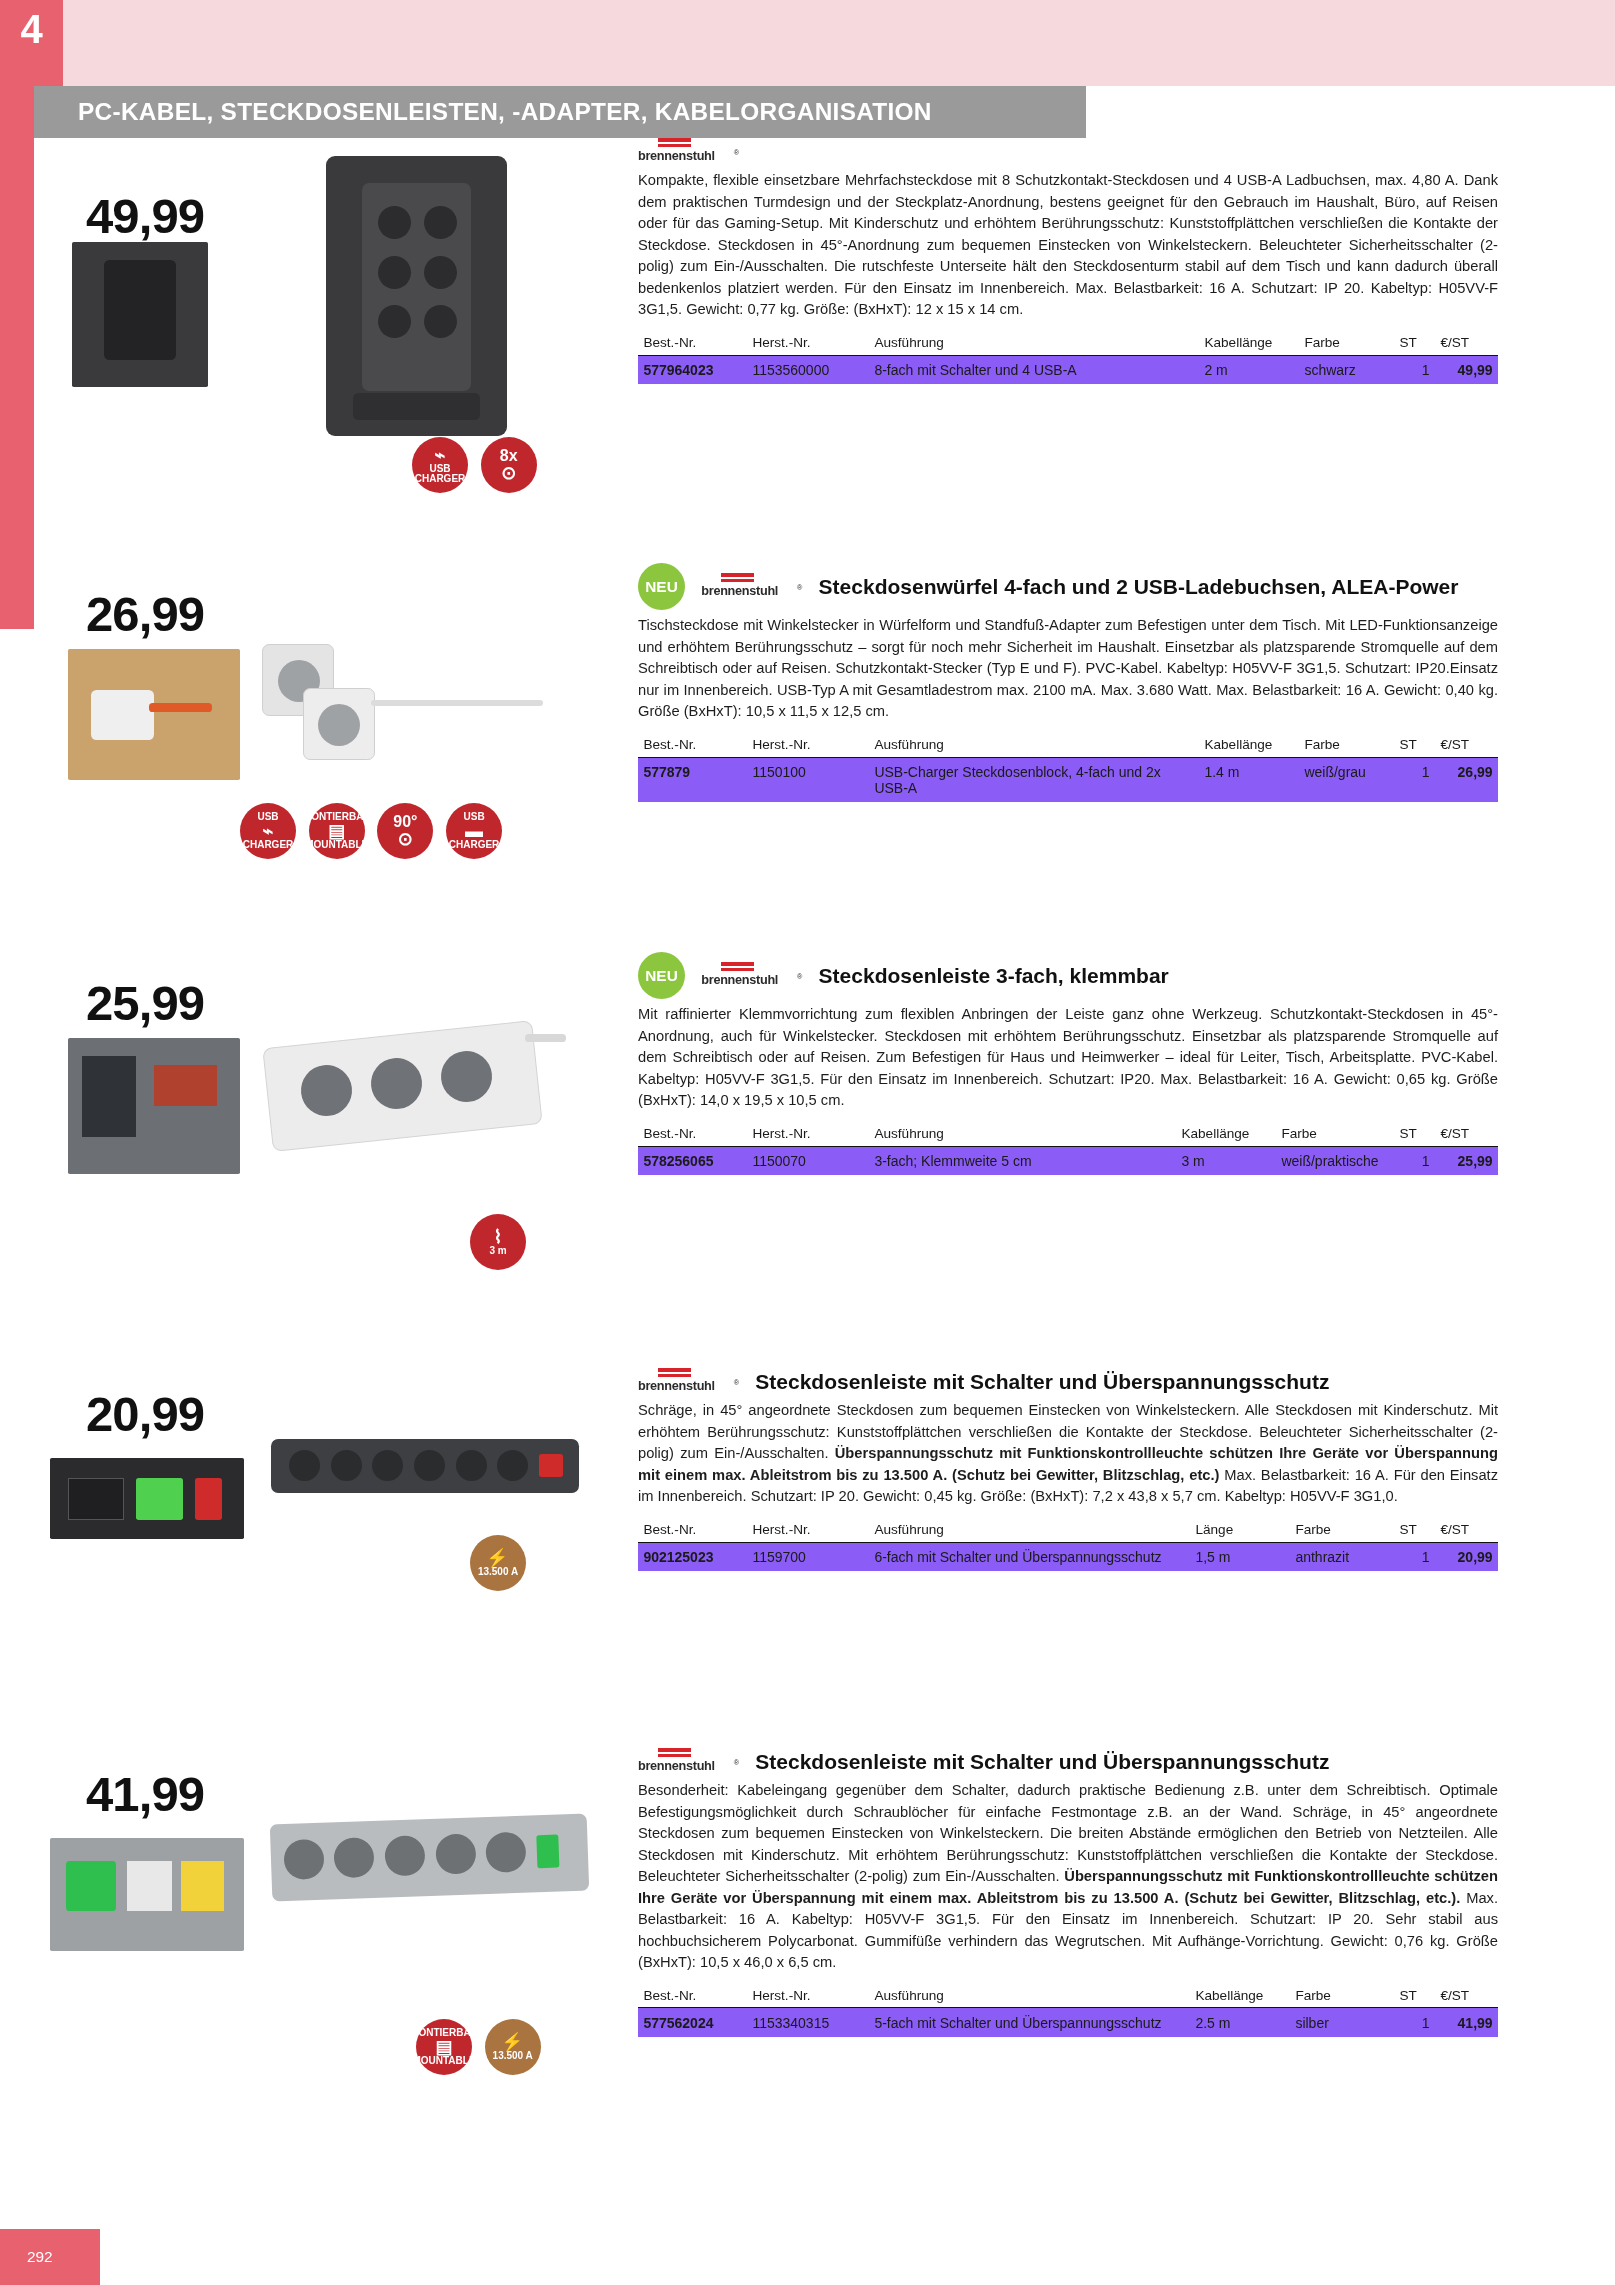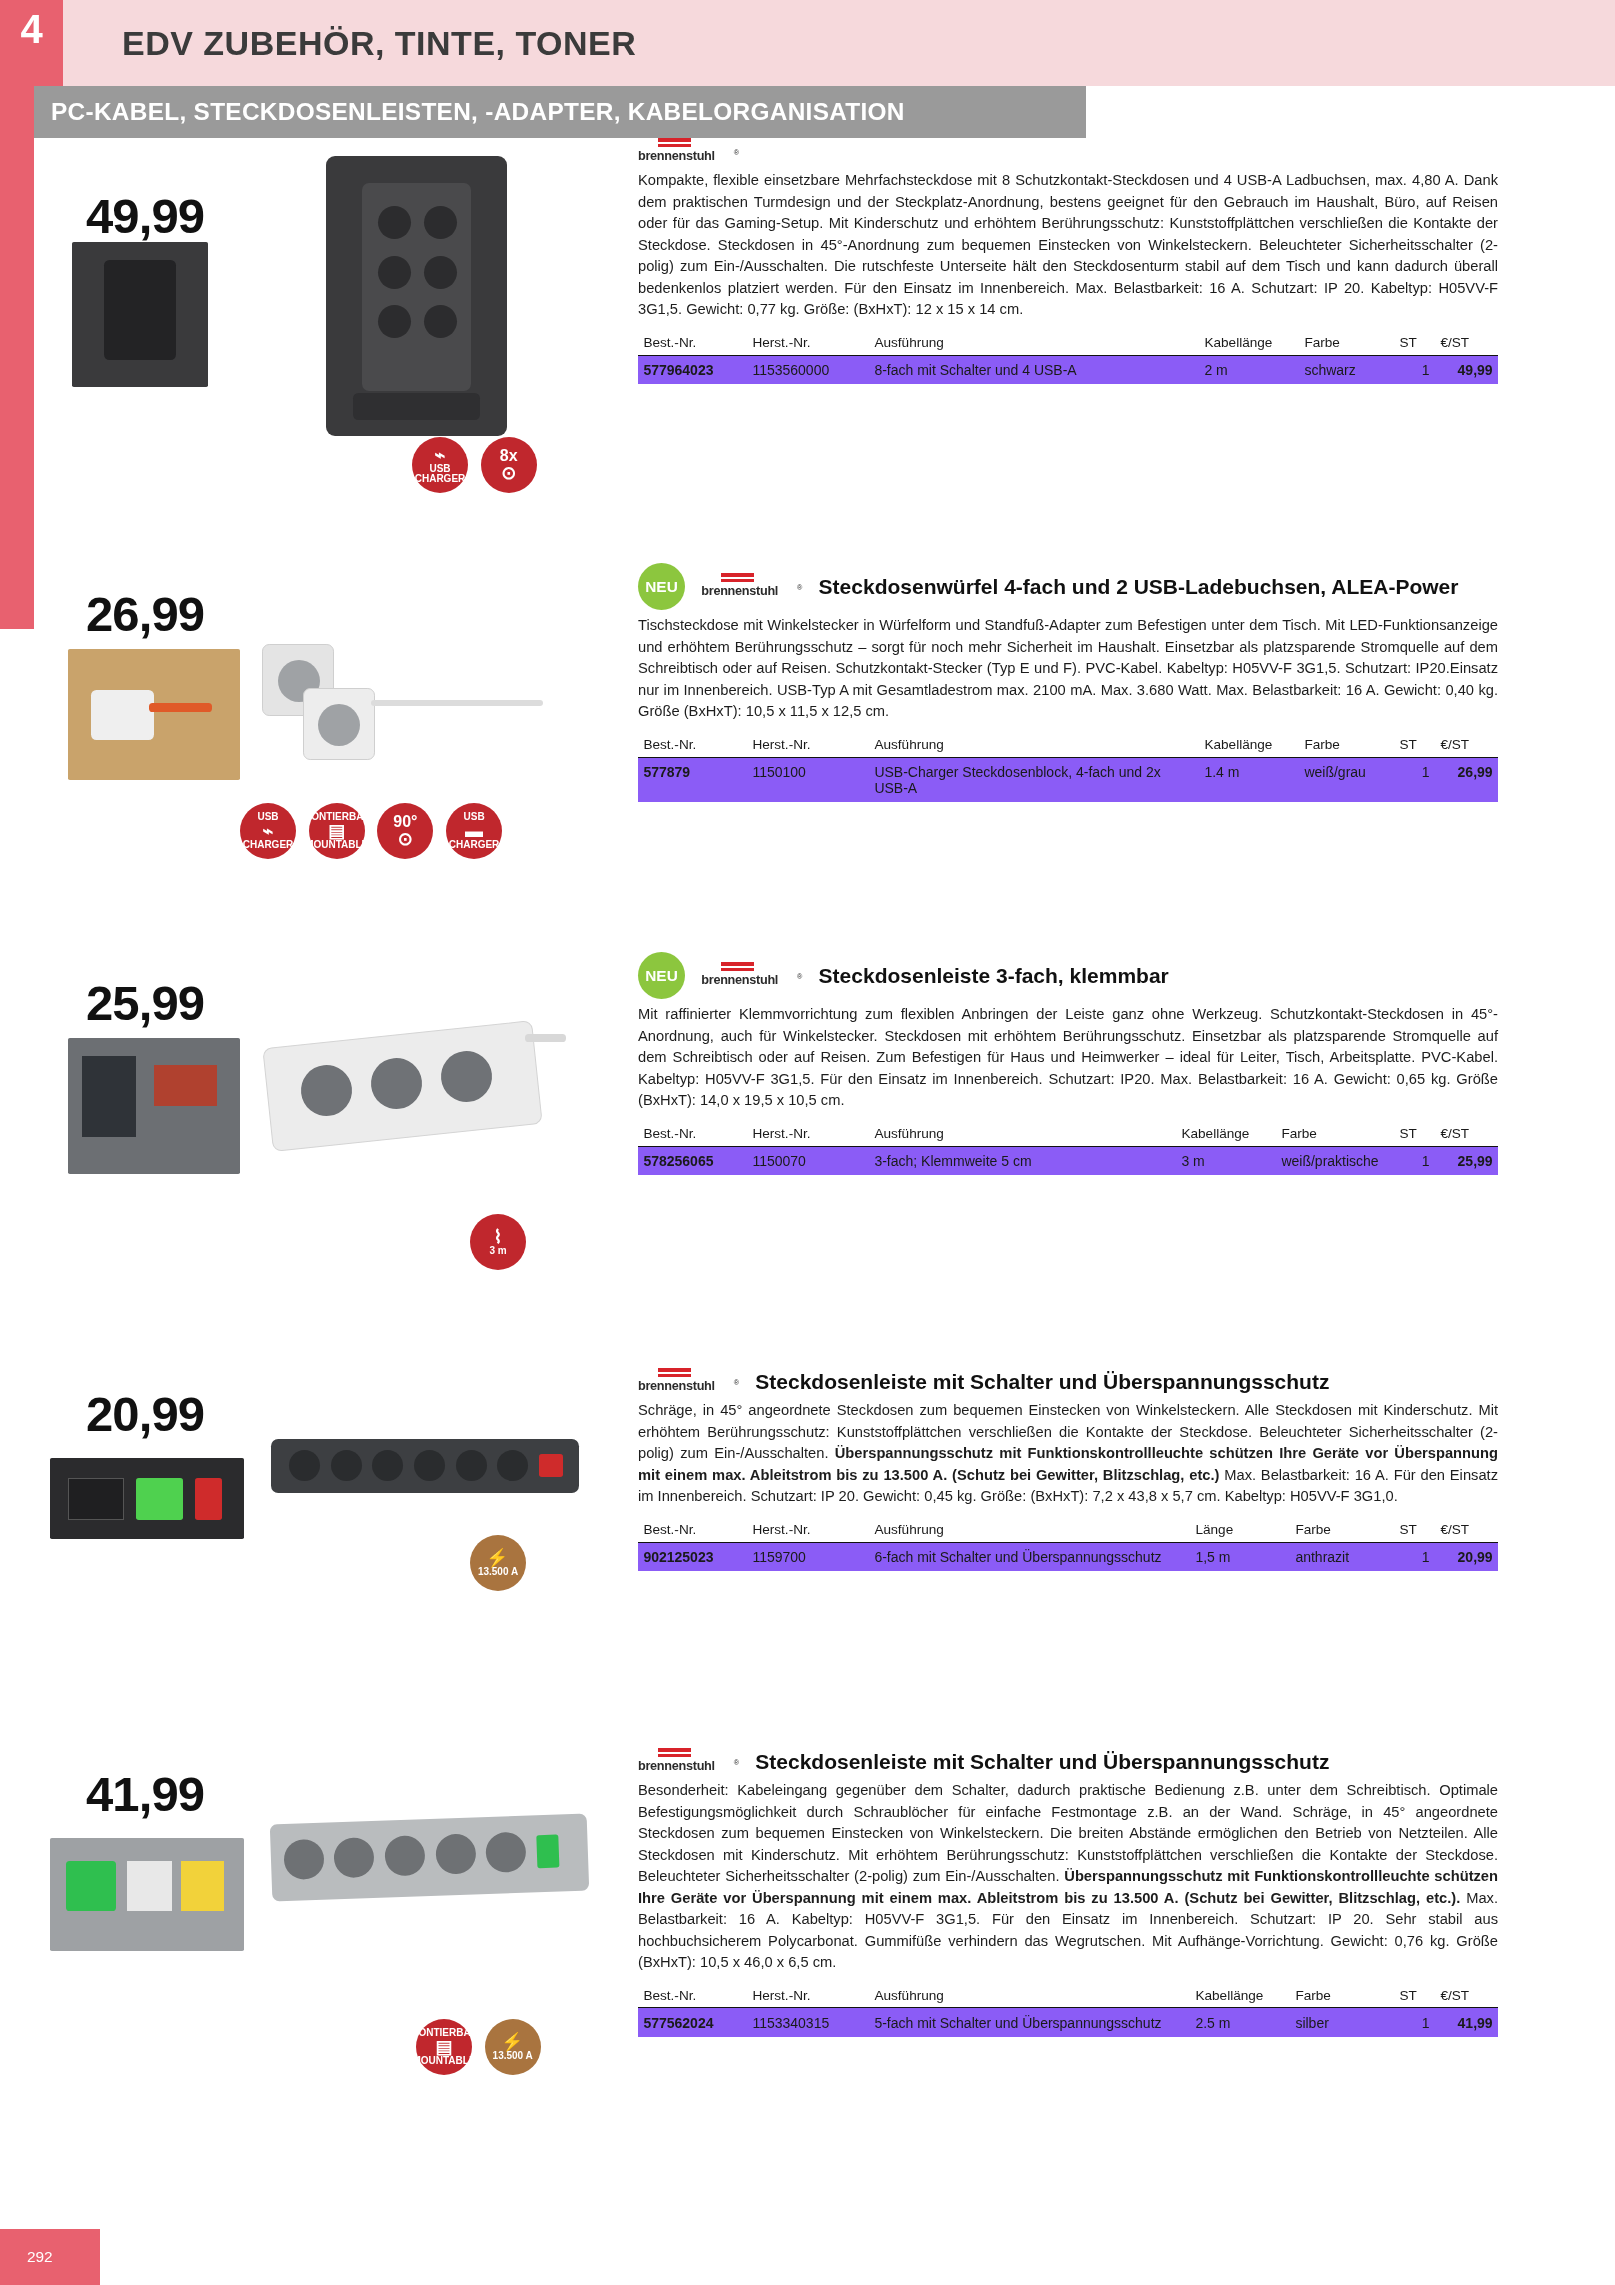--- a/index.html
+++ b/index.html
@@ -45,21 +45,21 @@
     height: 52px;
     background: #9a9a9a;
     display: flex;
     align-items: center;
     width: 1086px;
   }
   .subheader-text {
     color: #ffffff;
     font-size: 24.4px;
     font-weight: bold;
-    padding-left: 51px;
+    padding-left: 78px;
     letter-spacing: 0.3px;
   }
   .left-rail {
     position: absolute;
     left: 0; top: 86px;
     width: 34px; height: 543px;
     background: #e8616f;
   }
 
   
@@ -204,21 +204,20 @@
     font-size: 15.4px;
   }
 </style>
 </head>
 <body>
 
 <div class="page-header">
   <div class="chapter-tab">
     <span>4</span>
   </div>
-  <div class="header-title">EDV ZUBEHÖR, TINTE, TONER</div>
 </div>
 <div class="subheader">
   <div class="subheader-text">PC-KABEL, STECKDOSENLEISTEN, -ADAPTER, KABELORGANISATION</div>
 </div>
 <div class="left-rail"></div>
 
 <div class="content">
 
   <div class="product" style="height:425px;">
     <div class="left-col">

